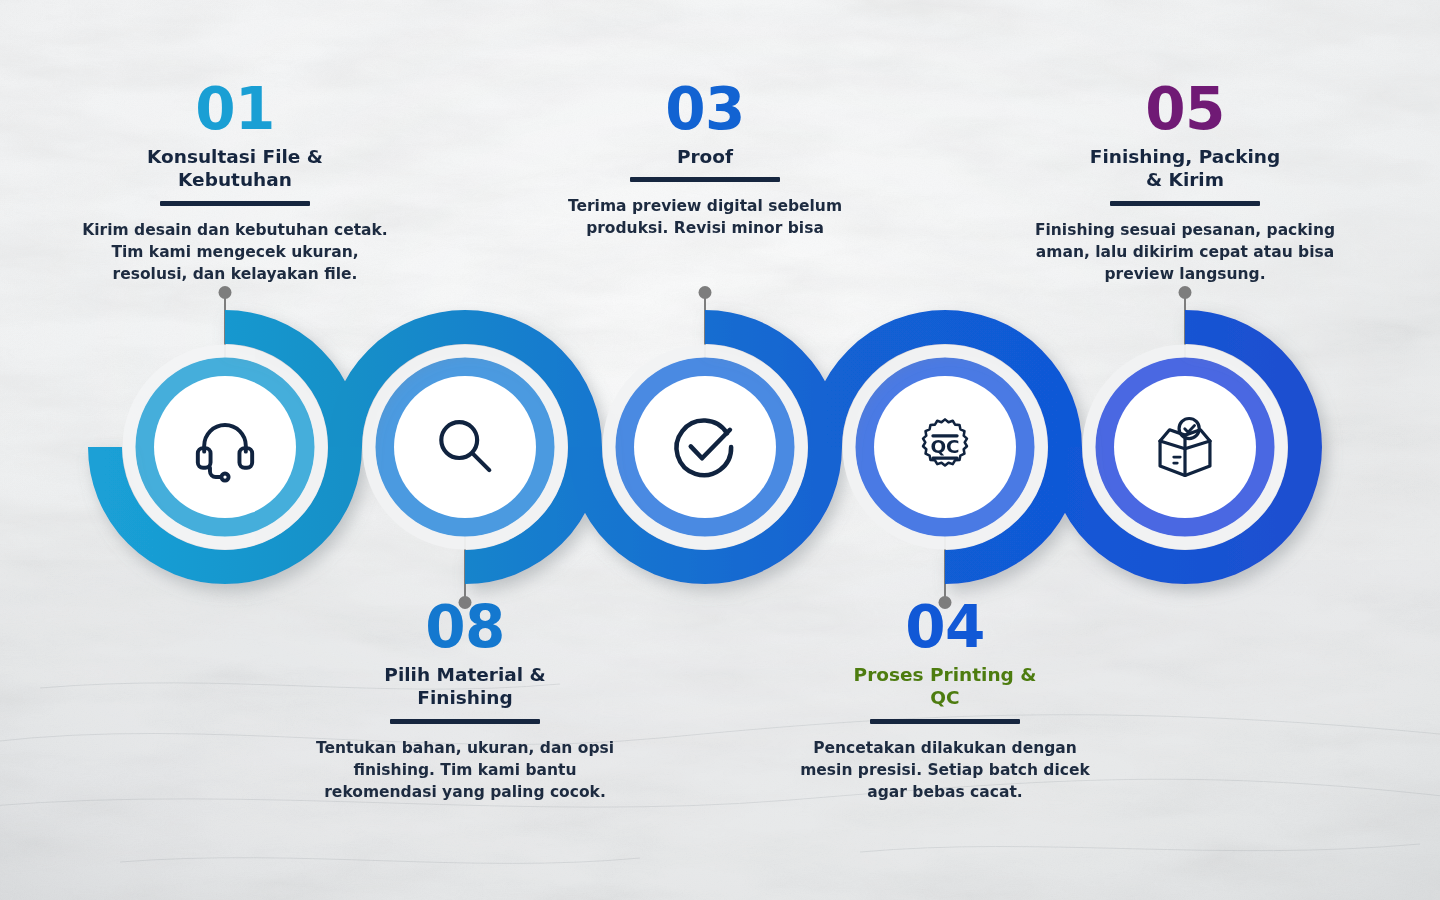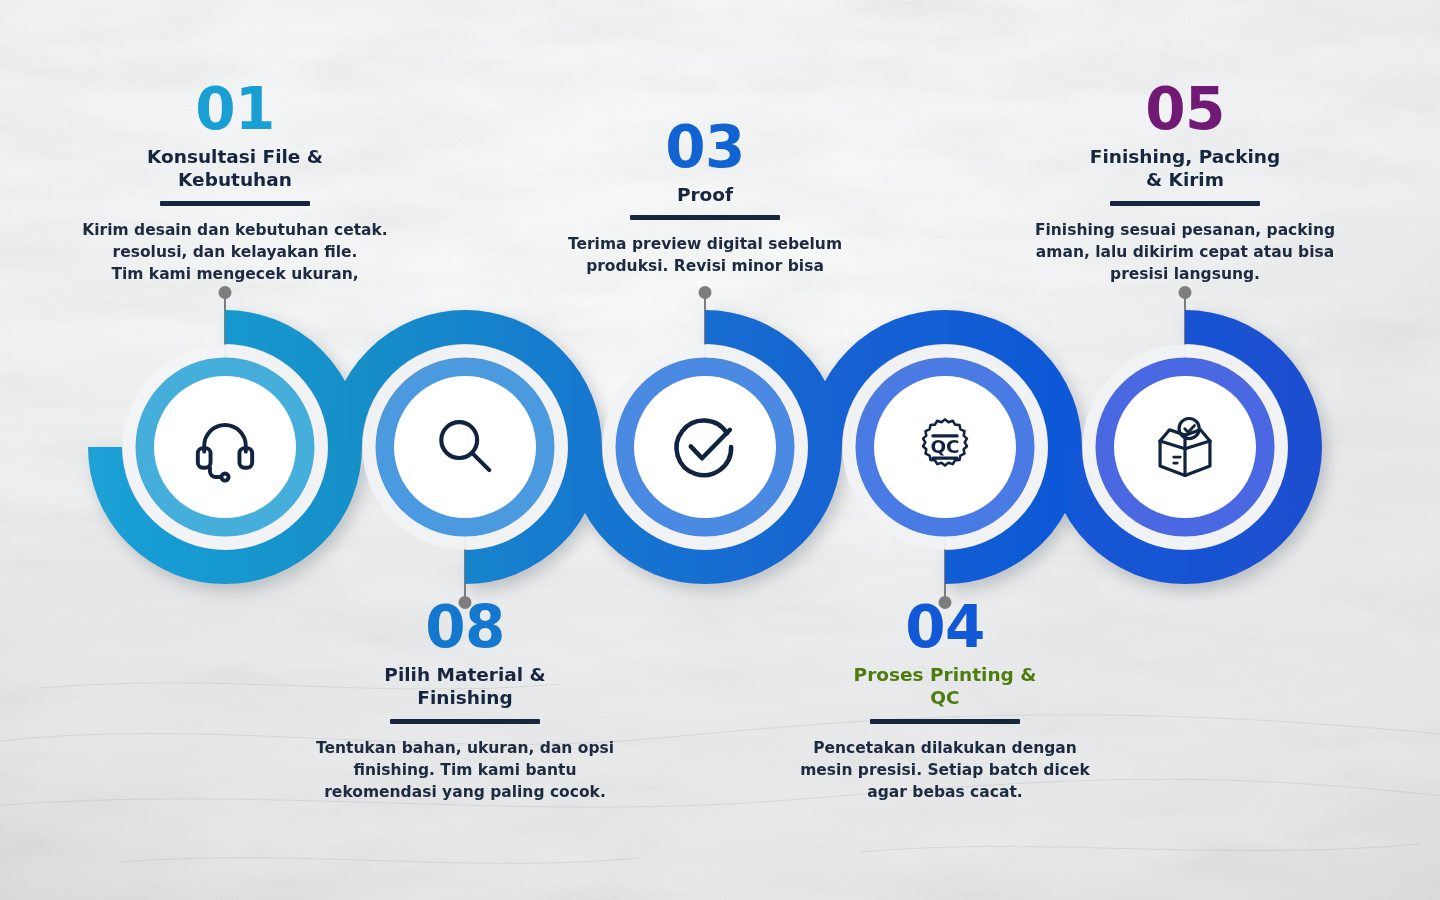--- a/index.html
+++ b/index.html
@@ -182,22 +182,22 @@
     </div>
     <div class="block above" style="left: 65px; top: 80px;">
       <div class="num" style="color: rgb(26, 159, 212);">01</div>
       <div class="ttl" style="color: rgb(22, 38, 63);">
         <div>Konsultasi File &amp;</div>
         <div>Kebutuhan</div>
       </div>
       <div class="rule" style="background: rgb(22, 38, 63);"></div>
       <div class="desc" style="color: rgb(29, 43, 64);">
         <div>Kirim desain dan kebutuhan cetak.</div>
+        <div>Tim kami mengecek ukuran,</div>
         <div>resolusi, dan kelayakan file.</div>
-        <div>Tim kami mengecek ukuran,</div>
       </div>
     </div>
     <div class="node" style="left: 375px; top: 357px;">
       <div class="inner-ring" style="background: rgb(75, 154, 224);">
         <div class="disc" style="background: rgb(255, 255, 255);">
           <span>
             <svg class="glyph" width="74" height="74" viewBox="0 0 64 64" fill="none" stroke="#10233f" stroke-width="3.6" stroke-linecap="round">
       <circle cx="27" cy="26" r="15.5"></circle>
       <path d="M38.5 37.5 L53 52"></path>
     </svg>
@@ -232,21 +232,21 @@
     </svg>
           </span>
         </div>
       </div>
     </div>
     <div class="pin" style="left: 695px; width: 20px; top: 286px; height: 75px;">
       <div class="stem" style="background: rgb(125, 125, 125); top: 11px; height: 64px;"></div>
       <div class="dot" style="background: rgb(125, 125, 125); top: 0px;"></div>
     </div>
     <div class="block above" style="left: 535px; top: 80px;">
-      <div class="num" style="color: rgb(18, 99, 210); margin-top: 38px;">03</div>
+      <div class="num" style="color: rgb(18, 99, 210);">03</div>
       <div class="ttl" style="color: rgb(22, 38, 63);">
         <div>Proof</div>
       </div>
       <div class="rule" style="background: rgb(22, 38, 63);"></div>
       <div class="desc" style="color: rgb(29, 43, 64);">
         <div>Terima preview digital sebelum</div>
         <div>produksi. Revisi minor bisa</div>
       </div>
     </div>
     <div class="node" style="left: 855px; top: 357px;">
@@ -306,16 +306,16 @@
     <div class="block above" style="left: 1015px; top: 80px;">
       <div class="num" style="color: #701a75;">05</div>
       <div class="ttl" style="color: rgb(22, 38, 63);">
         <div>Finishing, Packing</div>
         <div>&amp; Kirim</div>
       </div>
       <div class="rule" style="background: rgb(22, 38, 63);"></div>
       <div class="desc" style="color: rgb(29, 43, 64);">
         <div>Finishing sesuai pesanan, packing</div>
         <div>aman, lalu dikirim cepat atau bisa</div>
-        <div>presisi langsung.</div>
+        <div>preview langsung.</div>
       </div>
     </div>
   </div>
 
 </body></html>

